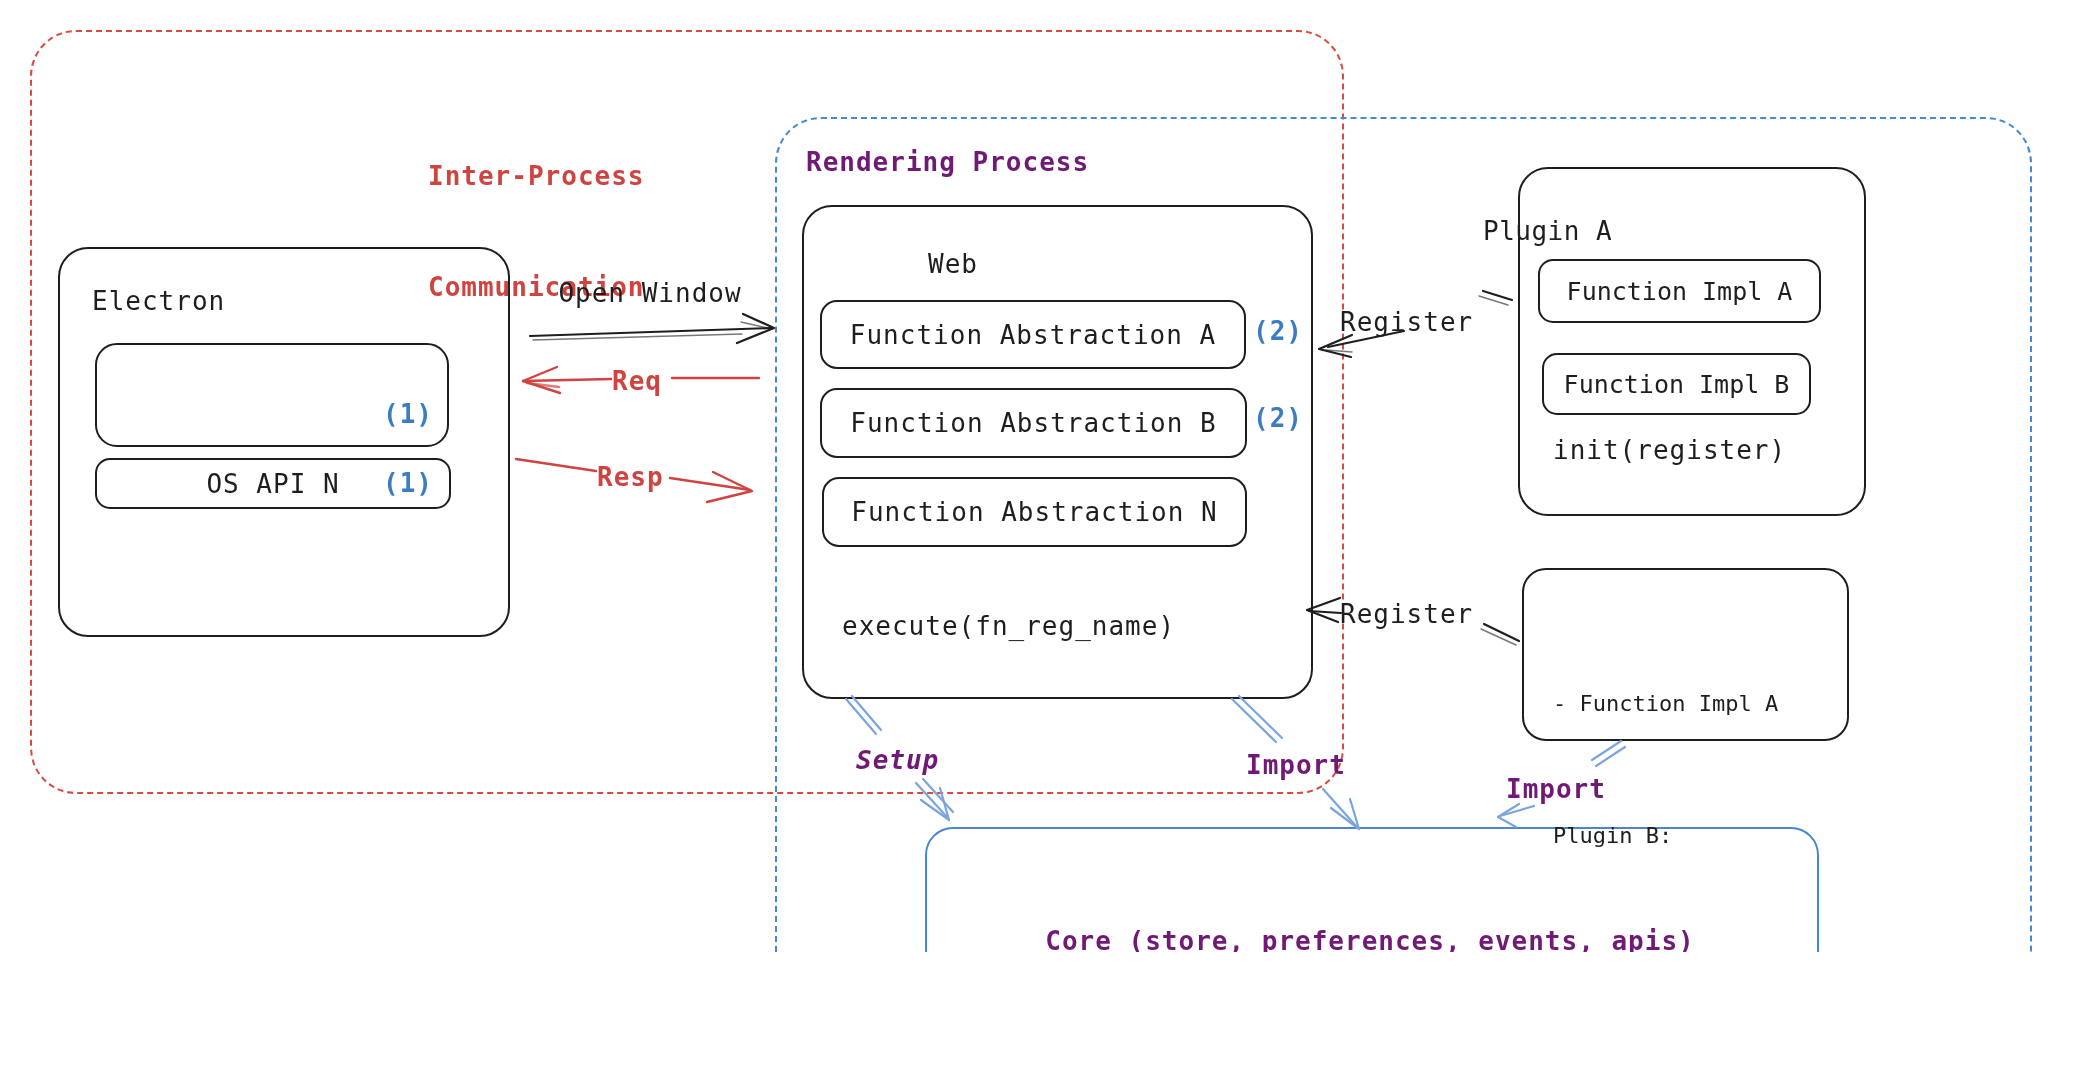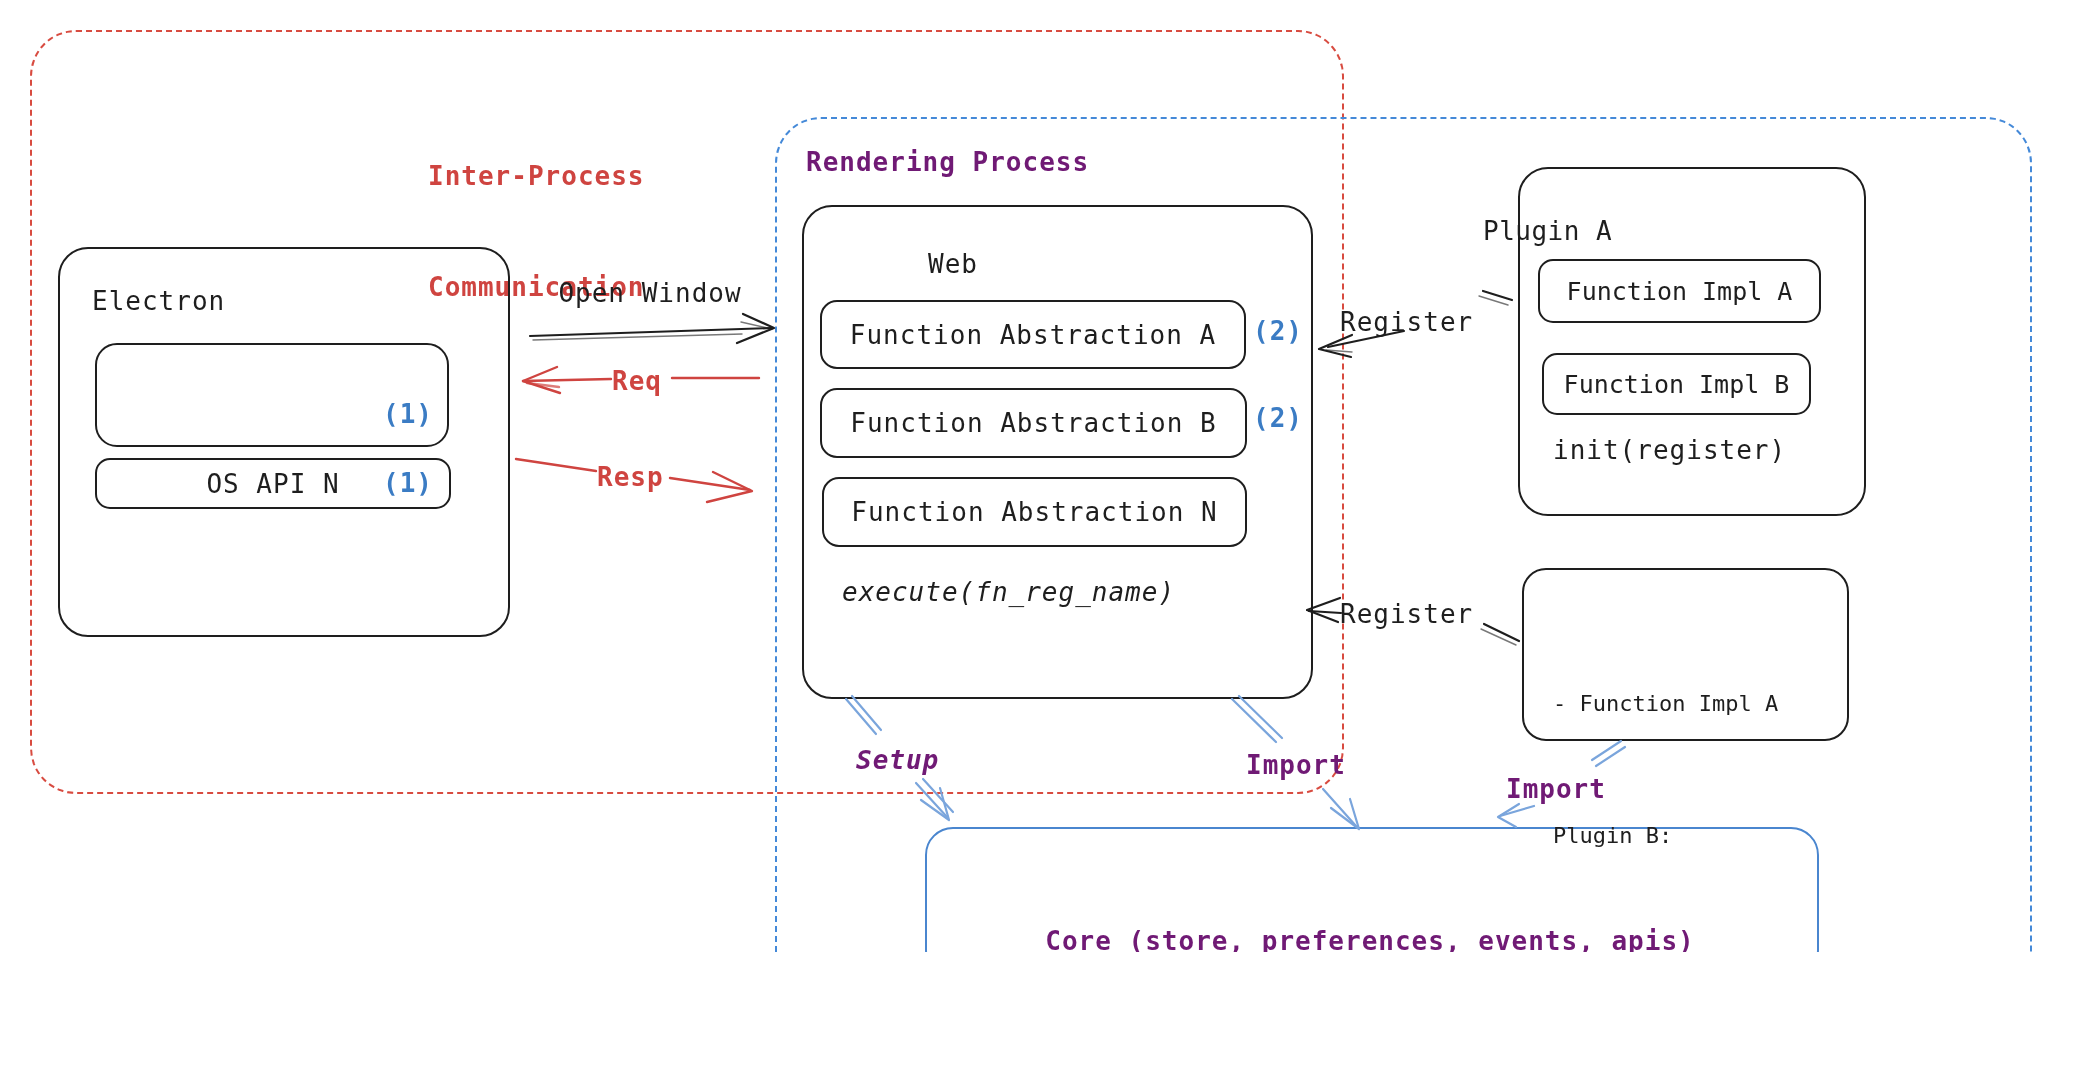--- a/index.html
+++ b/index.html
@@ -69,21 +69,21 @@
 
   <div class="node small" style="left:820px;top:388px;width:423px;height:66px;border-radius:17px;text-align:right;">
     <span class="inner-label">Function Abstraction B</span>
   </div>
   <div class="badge" style="left:1253px;top:403px;">(2)</div>
 
   <div class="node small" style="left:822px;top:477px;width:421px;height:66px;border-radius:17px;">
     <span class="inner-label">Function Abstraction N</span>
   </div>
 
-  <div class="t" style="left:842px;top:576px;font-style:italic;">execute(fn_reg_name)</div>
+  <div class="t" style="left:842px;top:610px;">execute(fn_reg_name)</div>
 
   <div class="node big" style="left:1518px;top:167px;width:344px;height:345px;"></div>
   <div class="t" style="left:1463px;top:215px;letter-spacing:0.5px;margin-left:20px;">Plugin A</div>
 
   <div class="node small" style="left:1538px;top:259px;width:279px;height:60px;">
     <span class="inner-label" style="font-size:25px;letter-spacing:0;">Function Impl A</span>
   </div>
   <div class="node small" style="left:1542px;top:353px;width:265px;height:58px;">
     <span class="inner-label" style="font-size:25px;letter-spacing:0;">Function Impl B</span>
   </div>

